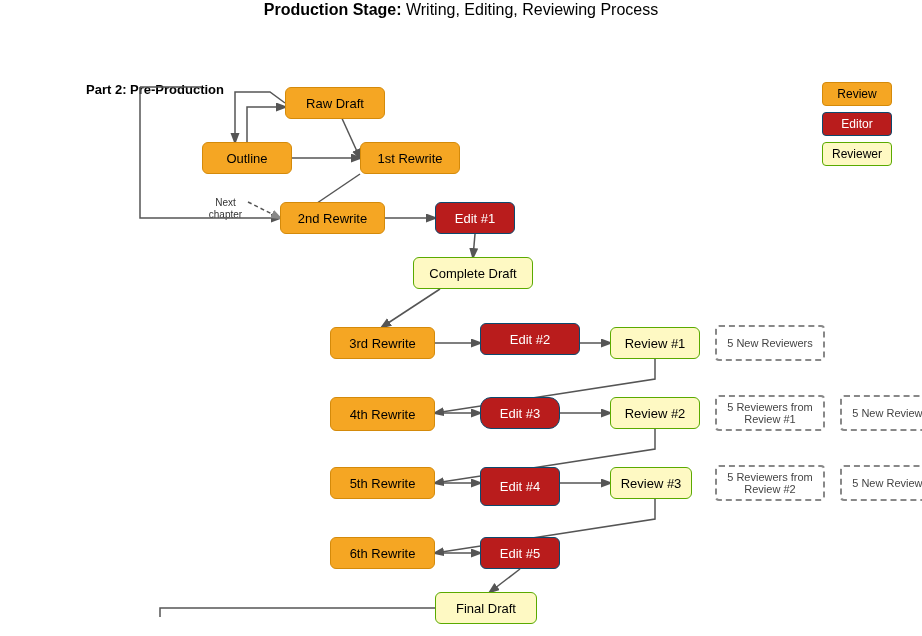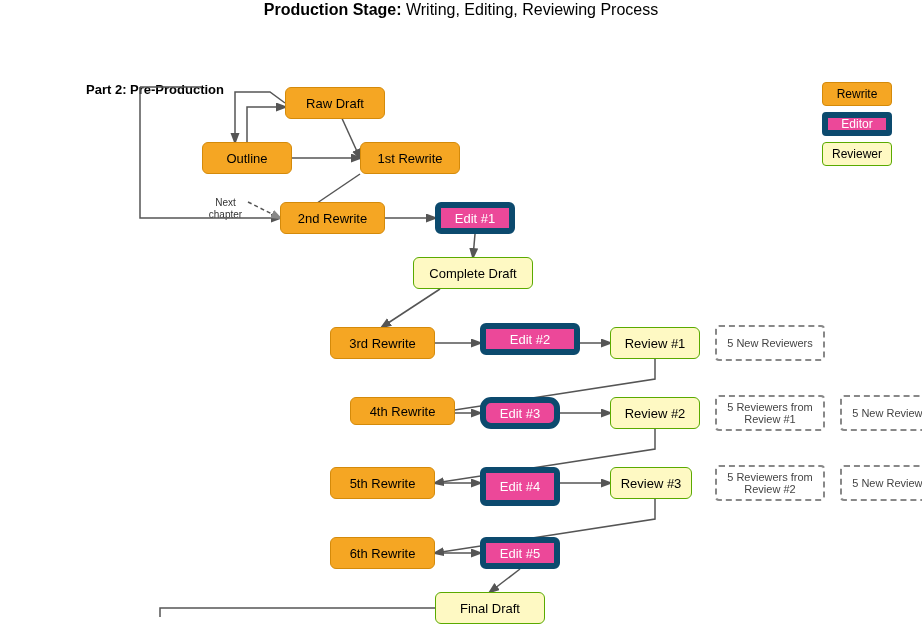--- a/index.html
+++ b/index.html
@@ -33,21 +33,21 @@
       border-radius: 6px;
       display: flex;
       align-items: center;
       justify-content: center;
       font-size: 13px;
       font-weight: 500;
       text-align: center;
       padding: 4px 8px;
     }
     .orange { background: #F5A623; border: 1px solid #d48a0a; color: #000; }
-    .blue   { background: #ec4899; border: 6px solid #0c4a6e; color: #fff; }
+    .blue   { background: #b91c1c; border: 1px solid #0c4a6e; color: #fff; }
     .green  { background: #fef9c3; border: 1px solid #5aaa00; color: #000; }
 
     
     .legend {
       position: absolute;
       top: 55px;
       right: 30px;
     }
     .legend-item {
       display: flex;
@@ -107,21 +107,21 @@
 <body>
 
 <div class="main-title">
   <span class="bold">Production Stage:</span><span> Writing, Editing, Reviewing Process</span>
 </div>
 
 <div class="diagram-area">
 
   <div class="legend">
     <div class="legend-item">
-      <div class="legend-box orange">Rewrite</div>
+      <div class="legend-box orange">Review</div>
     </div>
     <div class="legend-item">
       <div class="legend-box blue">Editor</div>
     </div>
     <div class="legend-item">
       <div class="legend-box green">Reviewer</div>
     </div>
   </div>
 
   <div class="section-label" style="left:42px; top:55px;margin-left:44px;">Part 2: Pre-Production</div>
@@ -189,29 +189,29 @@
   <div id="boxes-container">
       <div class="box orange" style="left: 285px; top: 60px; width: 100px; height: 32px;">Raw Draft</div>
       <div class="box orange" style="left: 202px; top: 115px; width: 90px; height: 32px;">Outline</div>
       <div class="box orange" style="left: 360px; top: 115px; width: 100px; height: 32px;">1st Rewrite</div>
       <div class="box orange" style="left: 280px; top: 175px; width: 105px; height: 32px;">2nd Rewrite</div>
       <div class="box blue" style="left: 435px; top: 175px; width: 80px; height: 32px;">Edit #1</div>
       <div class="box green" style="left: 413px; top: 230px; width: 120px; height: 32px;">Complete Draft</div>
       <div class="box orange" style="left: 330px; top: 300px; width: 105px; height: 32px;">3rd Rewrite</div>
       <div class="box blue" style="left: 480px; top: 296px; width: 100px; height: 32px;">Edit #2</div>
       <div class="box green" style="left: 610px; top: 300px; width: 90px; height: 32px;">Review #1</div>
-      <div class="box orange" style="left: 350px; top: 370px; width: 105px; height: 28px;">4th Rewrite</div>
+      <div class="box orange" style="left: 330px; top: 370px; width: 105px; height: 34px;">4th Rewrite</div>
       <div class="box blue" style="left: 480px; top: 370px; width: 80px; height: 32px; border-radius: 11px;">Edit #3</div>
       <div class="box green" style="left: 610px; top: 370px; width: 90px; height: 32px;">Review #2</div>
       <div class="box orange" style="left: 330px; top: 440px; width: 105px; height: 32px;">5th Rewrite</div>
       <div class="box blue" style="left: 480px; top: 440px; width: 80px; height: 39px;">Edit #4</div>
       <div class="box green" style="left: 610px; top: 440px; width: 82px; height: 32px;">Review #3</div>
       <div class="box orange" style="left: 330px; top: 510px; width: 105px; height: 32px;">6th Rewrite</div>
       <div class="box blue" style="left: 480px; top: 510px; width: 80px; height: 32px;">Edit #5</div>
-      <div class="box green" style="left: 435px; top: 565px; width: 110px; height: 32px;">Final Draft</div>
+      <div class="box green" style="left: 435px; top: 565px; width: 102px; height: 32px;">Final Draft</div>
     </div>
 
   <div id="dashed-container">
       <div class="dashed-box" style="left: 715px; top: 298px; width: 110px; height: 36px; white-space: pre;">5 New Reviewers</div>
       <div class="dashed-box" style="left: 715px; top: 368px; width: 110px; height: 36px; white-space: pre;">5 Reviewers from
 Review #1</div>
       <div class="dashed-box" style="left: 840px; top: 368px; width: 110px; height: 36px; white-space: pre;">5 New Reviewers</div>
       <div class="dashed-box" style="left: 715px; top: 438px; width: 110px; height: 36px; white-space: pre;">5 Reviewers from
 Review #2</div>
       <div class="dashed-box" style="left: 840px; top: 438px; width: 110px; height: 36px; white-space: pre;">5 New Reviewers</div>

